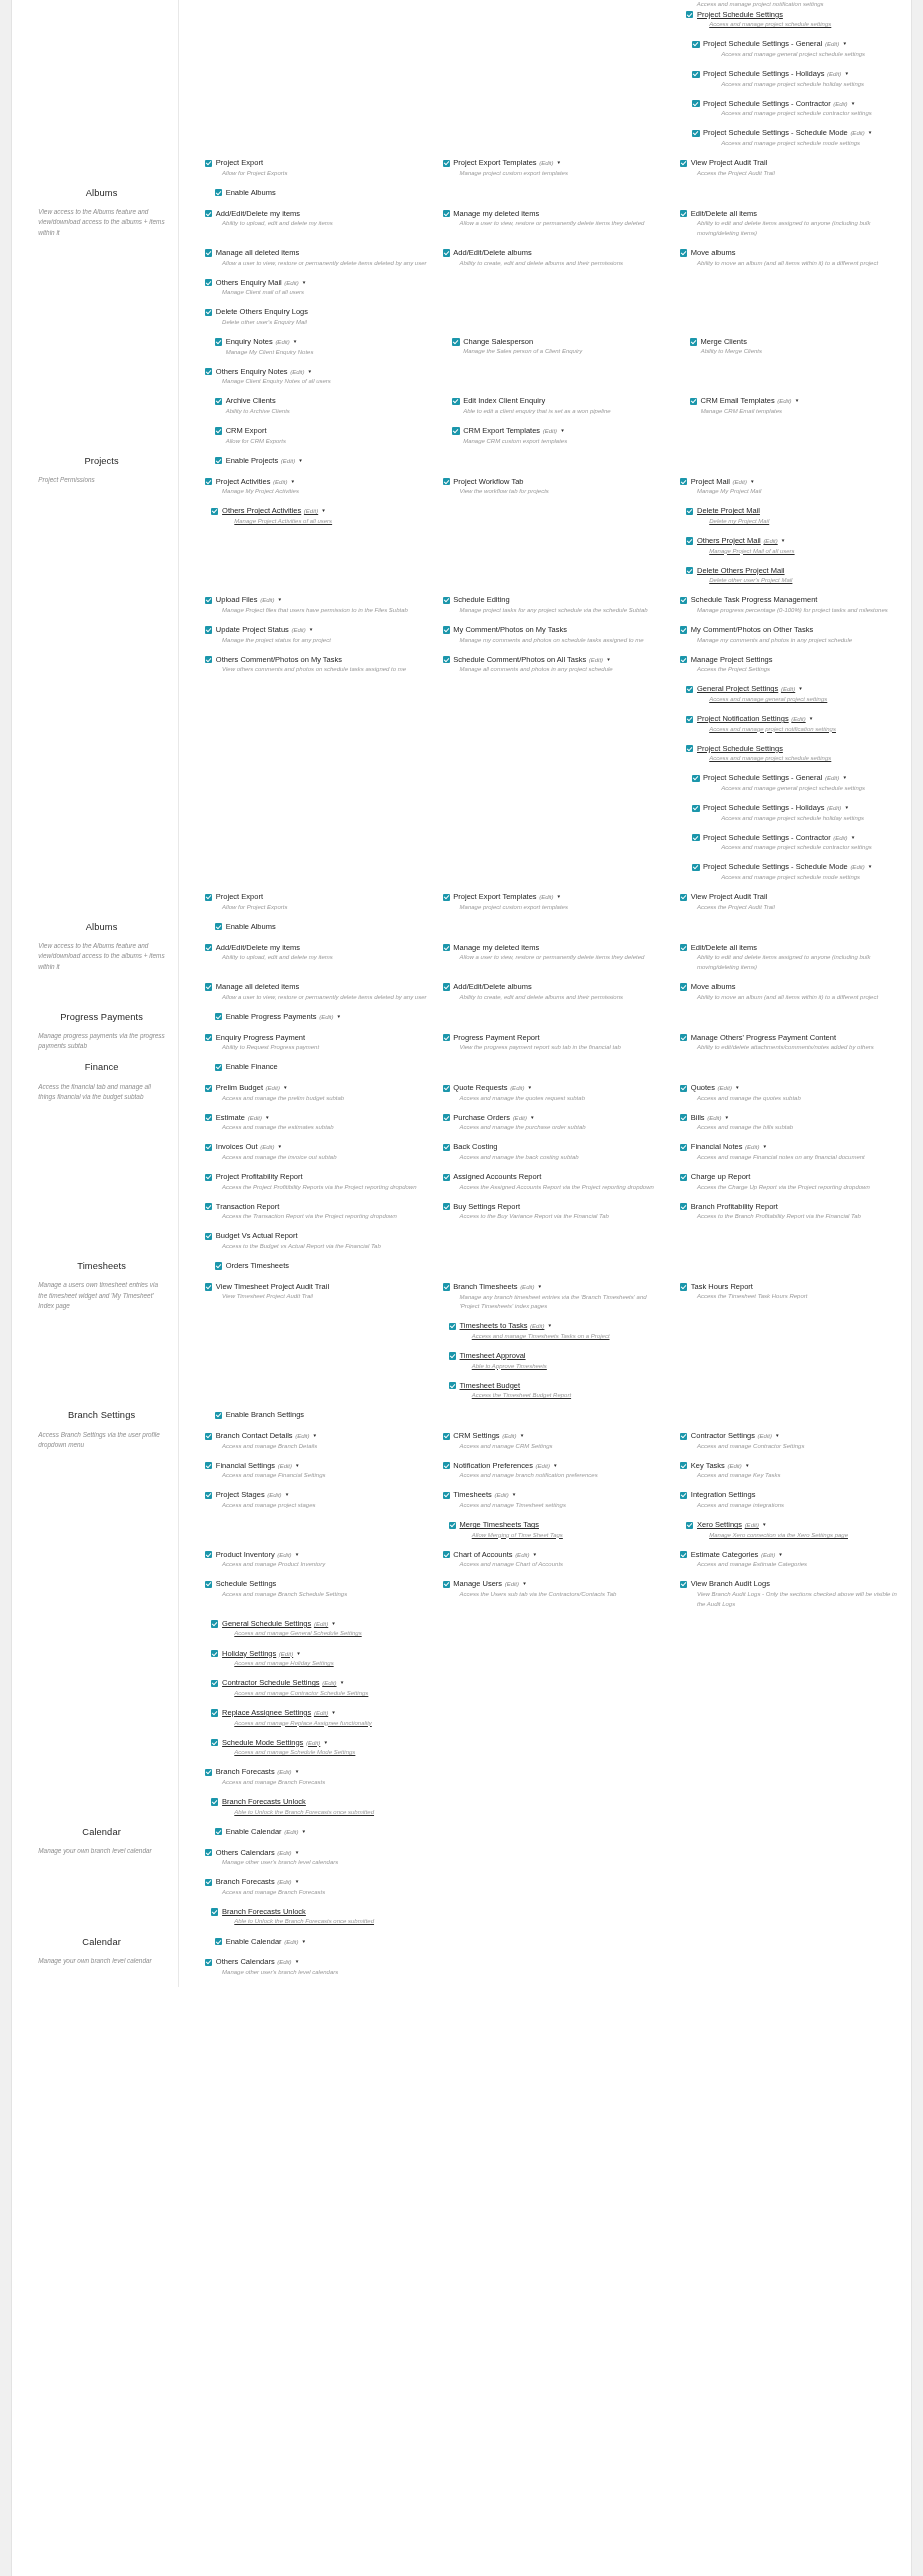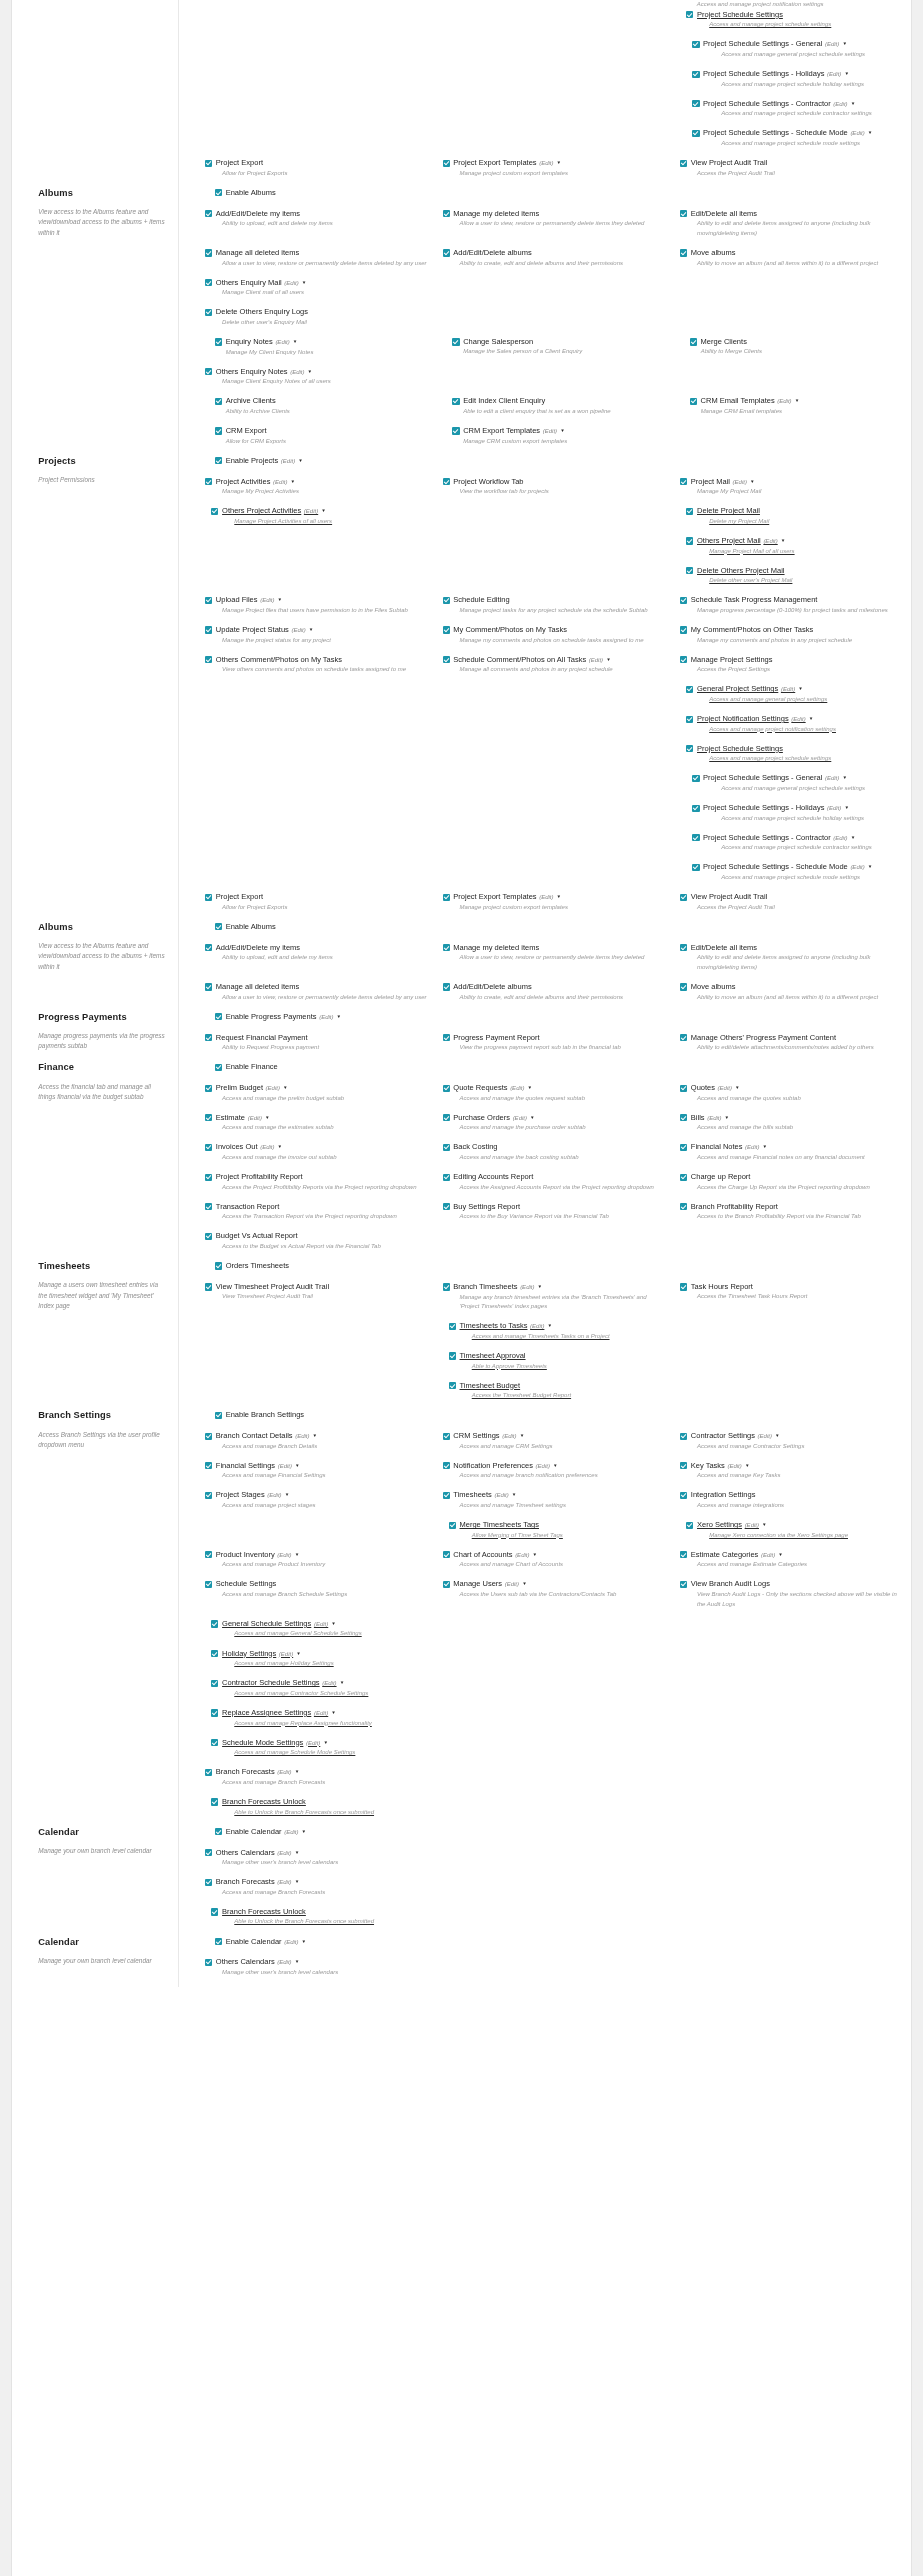--- a/index.html
+++ b/index.html
@@ -37,25 +37,26 @@
   .section-left {
     width:167px;
     flex:0 0 167px;
     padding:0 13.4px 0 26px;
     border-right:0.5px solid #e8e8e8;
     position:relative;
   }
   .section-left .sl-inner { padding-top:0; }
   .sect-title {
     font-size:9.3px;
-    font-weight:700;
+    font-weight:400;
     color:#1f1f1f;
     letter-spacing:0.1px;
     margin:0 0 8.2px 0;
     line-height:1.2;
+    text-align:center;
   }
   .sect-desc {
     font-size:6.4px;
     font-style:italic;
     color:#8d8d8d;
     line-height:1.62;
     margin:0;
   }
   .section-right {
     flex:1 1 auto;
@@ -1005,21 +1006,21 @@
               <div class="toggle-row">
                 <span class="cbx"></span>
                 <span class="lbl">Enable Progress Payments<span class="edit">(Edit)</span><span class="caret">▼</span></span>
               </div>
             </div>
             <div class="perm-grid">
               <div class="perm-col">
                 <div class="item l1">
                   <div class="toggle-row">
                     <span class="cbx"></span>
-                    <span class="lbl">Request Financial Payment</span>
+                    <span class="lbl">Enquiry Progress Payment</span>
                   </div>
                   <div class="desc">Ability to Request Progress payment</div>
                 </div>
               </div>
               <div class="perm-col">
                 <div class="item l1">
                   <div class="toggle-row">
                     <span class="cbx"></span>
                     <span class="lbl">Progress Payment Report</span>
                   </div>
@@ -1146,21 +1147,21 @@
                     <span class="cbx"></span>
                     <span class="lbl">Project Profitability Report</span>
                   </div>
                   <div class="desc">Access the Project Profitibility Reports via the Project reporting dropdown</div>
                 </div>
               </div>
               <div class="perm-col">
                 <div class="item l1">
                   <div class="toggle-row">
                     <span class="cbx"></span>
-                    <span class="lbl">Editing Accounts Report</span>
+                    <span class="lbl">Assigned Accounts Report</span>
                   </div>
                   <div class="desc">Access the Assigned Accounts Report via the Project reporting dropdown</div>
                 </div>
               </div>
               <div class="perm-col">
                 <div class="item l1">
                   <div class="toggle-row">
                     <span class="cbx"></span>
                     <span class="lbl">Charge up Report</span>
                   </div>

